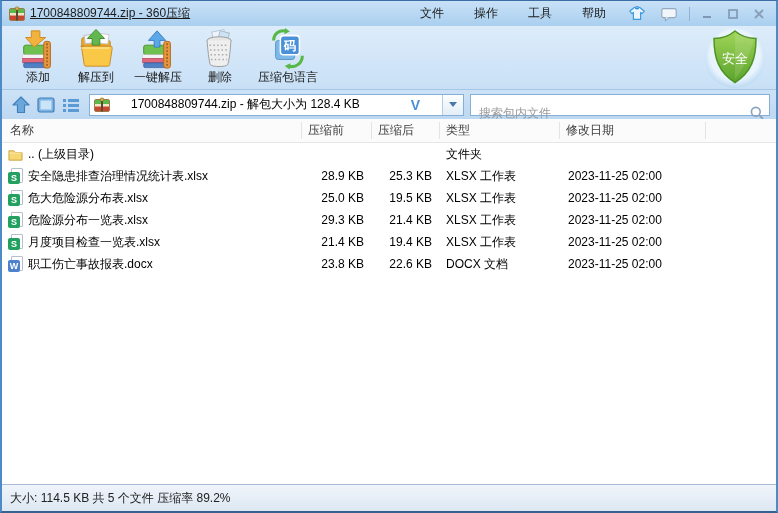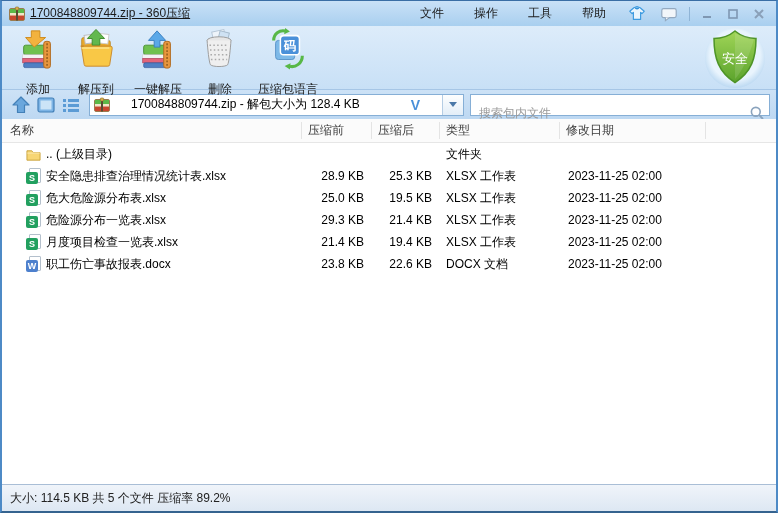--- a/index.html
+++ b/index.html
@@ -13,21 +13,21 @@
   .title-text{color:#1b1b1b;white-space:nowrap;text-decoration:underline;}
   .menu{display:flex;margin-left:auto;align-items:center;}
   .menu-item{padding:3px 15px;cursor:default;color:#1b1b1b;}
   .tb-iconbtn{width:28px;height:19px;display:flex;align-items:center;justify-content:center;margin:0 2px;}
   .winsep{width:1px;height:14px;background:#8fb4d6;margin:0 4px;}
   .winbtn{width:26px;height:18px;display:flex;align-items:center;justify-content:center;}
   
   .toolbar{height:63px;flex:none;position:relative;background:linear-gradient(#ddecfa,#c8e0f6);display:flex;align-items:flex-start;padding-left:10px;}
   .tbtn{display:flex;flex-direction:column;align-items:center;justify-content:flex-start;padding:2px 6px 0 6px;margin-right:6px;border-radius:3px;}
   .tbtn svg{width:40px;height:42px;display:block;}
-  .tbtn-label{margin-top:12px;color:#1a1a1a;white-space:nowrap;line-height:14px;}
+  .tbtn-label{margin-top:0px;color:#1a1a1a;white-space:nowrap;line-height:14px;}
   .shield-wrap{position:absolute;right:8px;top:0px;width:66px;height:63px;display:flex;align-items:flex-start;justify-content:center;}
   .shield-wrap svg{width:64px;height:66px;}
   
   .addressbar{height:29px;flex:none;display:flex;align-items:center;background:linear-gradient(#cde2f6,#bdd8f2);border-top:1px solid #a6c6e6;padding-left:8px;}
   .nav-icon{width:22px;height:22px;display:flex;align-items:center;justify-content:center;margin-right:3px;border-radius:2px;}
   .combo{margin-left:4px;width:375px;height:22px;background:#fff;border:1px solid #86afd6;display:flex;align-items:center;box-sizing:border-box;padding-left:4px;gap:16px;}
   .combo-icon{width:16px;height:16px;margin-right:5px;flex:none;}
   .combo-text{flex:1;white-space:nowrap;overflow:hidden;color:#000;}
   .combo-v{color:#4a90d9;font-weight:bold;font-size:14px;padding:0 6px;}
   .combo-drop{width:20px;height:20px;flex:none;background:linear-gradient(#fdfefe,#e3eef8);border-left:1px solid #b5cde4;display:flex;align-items:center;justify-content:center;}
@@ -40,21 +40,21 @@
   .thead{height:23px;flex:none;display:flex;align-items:center;background:#fbfbfb;border-bottom:1px solid #e6e6e6;color:#3c3c3c;}
   .thead .cell{border-right:1px solid #e4e4e4;height:17px;line-height:17px;box-sizing:border-box;}
   .col-name{width:300px;padding-left:8px;flex:none;box-sizing:border-box;}
   .col-before{width:70px;flex:none;box-sizing:border-box;}
   .col-after{width:68px;flex:none;box-sizing:border-box;}
   .col-type{width:120px;flex:none;box-sizing:border-box;}
   .col-date{width:146px;flex:none;box-sizing:border-box;}
   .thead .col-before,.thead .col-after,.thead .col-type,.thead .col-date{padding-left:6px;}
   .list{flex:1;background:#fff;overflow:hidden;}
   .row{height:22px;display:flex;align-items:center;color:#000;}
-  .row .col-name{display:flex;align-items:center;padding-left:24px;}
+  .row .col-name{display:flex;align-items:center;padding-left:6px;}
   .row .col-before,.row .col-after{text-align:right;padding-right:8px;}
   .row .col-type{padding-left:6px;}
   .row .col-date{padding-left:8px;}
   .fname{margin-left:5px;white-space:nowrap;overflow:hidden;}
   .ficon{width:15px;height:16px;flex:none;position:relative;display:inline-block;}
   .doc-page{position:absolute;right:0;top:0;width:12px;height:15px;background:#fff;border:1px solid #b4c0cc;border-radius:1px;box-sizing:border-box;}
   .doc-badge{position:absolute;left:0;bottom:0;width:12px;height:12px;border-radius:2px;color:#fff;font-size:9px;font-weight:bold;display:flex;align-items:center;justify-content:center;line-height:1;}
   
   .statusbar{height:26px;flex:none;background:linear-gradient(#f0f4fa,#dde7f3);border-top:1px solid #a9bed6;display:flex;align-items:center;padding-left:8px;color:#222;}
 </style>

